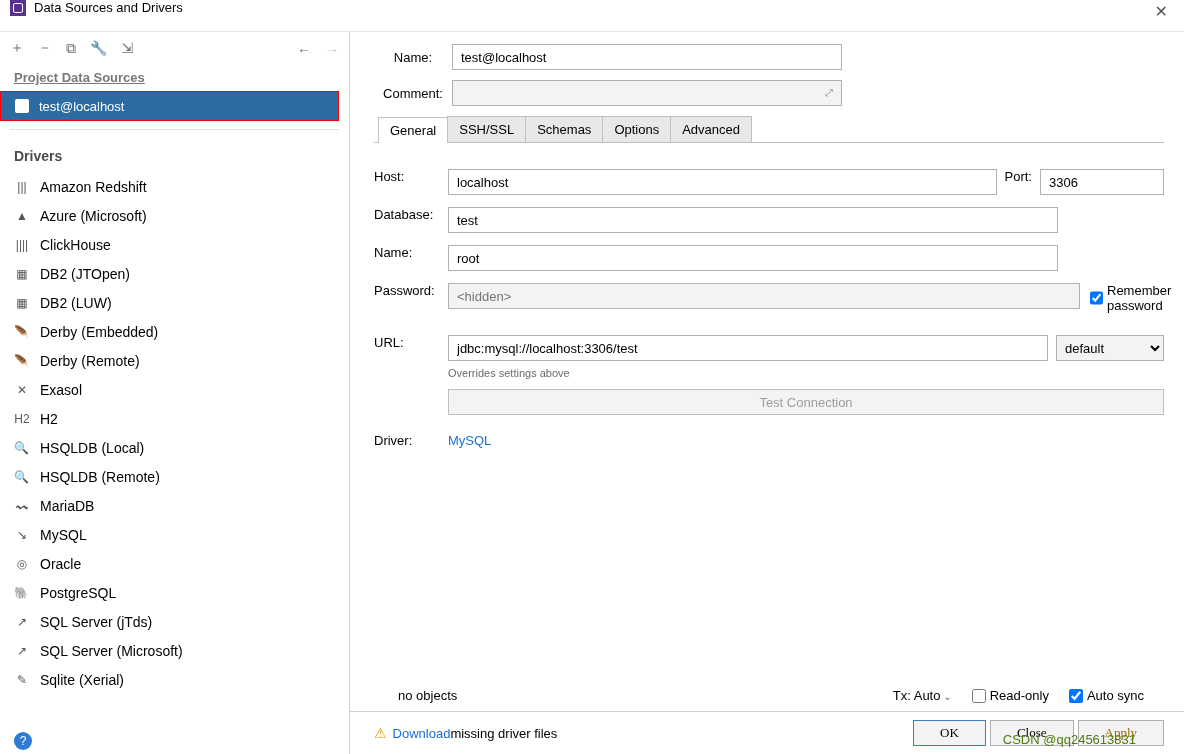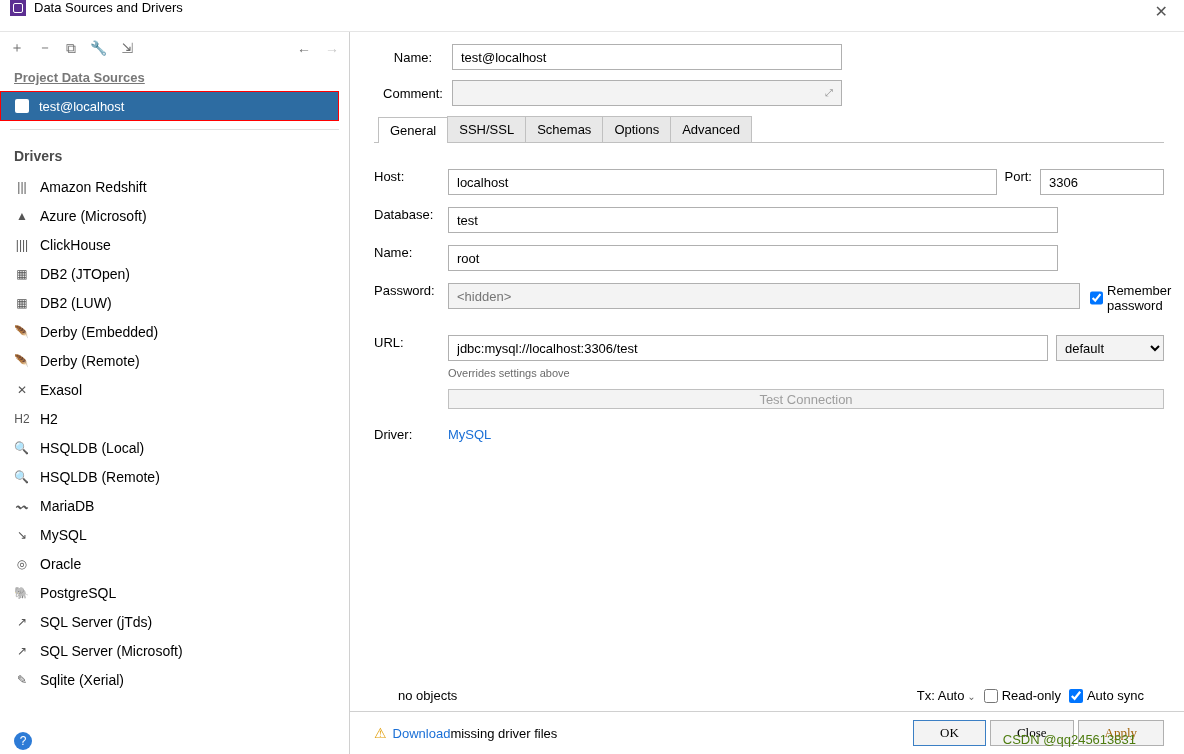--- a/index.html
+++ b/index.html
@@ -46,26 +46,26 @@
 .host-input { flex: 1; }
 .port-lbl { margin: 0 8px; font-size: 13px; }
 .port-input { width: 124px; }
 .db-input, .user-input { width: 610px; }
 .pwd-input { flex: 1; color: #9e9e9e; background: #f3f3f3; }
 .remember { margin-left: 10px; font-size: 12px; display: flex; align-items: center; gap: 4px; }
 .remember input { width: 14px; height: 14px; }
 .url-input { flex: 1; }
 .select-default { width: 108px; height: 26px; border: 1px solid #b0b0b0; margin-left: 8px; font-size: 13px; padding: 0 4px; background: #f3f3f3; }
 .hint { font-size: 11px; color: #6b6b6b; margin-left: 74px; margin-top: -6px; margin-bottom: 10px; }
-.test-btn { margin-left: 74px; height: 20px; padding: 0 20px; border: 1px solid #c0c0c0; background: #f3f3f3; color: #9e9e9e; font-size: 13px; cursor: pointer; }
+.test-btn { margin-left: 74px; height: 26px; padding: 0 20px; border: 1px solid #c0c0c0; background: #f3f3f3; color: #9e9e9e; font-size: 13px; cursor: pointer; }
 .driver-link { color: #1a6fd6; font-size: 13px; cursor: pointer; }
 
 .bottom-row { display: flex; align-items: center; padding: 0 20px 8px 24px; font-size: 13px; }
 .bottom-row .noobj { color: #000; }
-.bottom-row .right { margin-left: auto; display: flex; align-items: center; gap: 8px; }
+.bottom-row .right { margin-left: auto; display: flex; align-items: center; gap: 20px; }
 .tx { color: #000; }
 .tx .caret { font-size: 10px; color: #666; }
 .chk { display: flex; align-items: center; gap: 4px; font-size: 13px; }
 .chk input { width: 14px; height: 14px; }
 
 .footer { border-top: 1px solid #d0d0d0; padding: 8px 20px 8px 24px; display: flex; align-items: center; }
 .warn-ico { color: #e09b00; margin-right: 6px; font-size: 14px; }
 .dl-link { color: #1a6fd6; cursor: pointer; }
 .ftext { color: #000; }
 .btns { margin-left: auto; display: flex; gap: 4px; }

